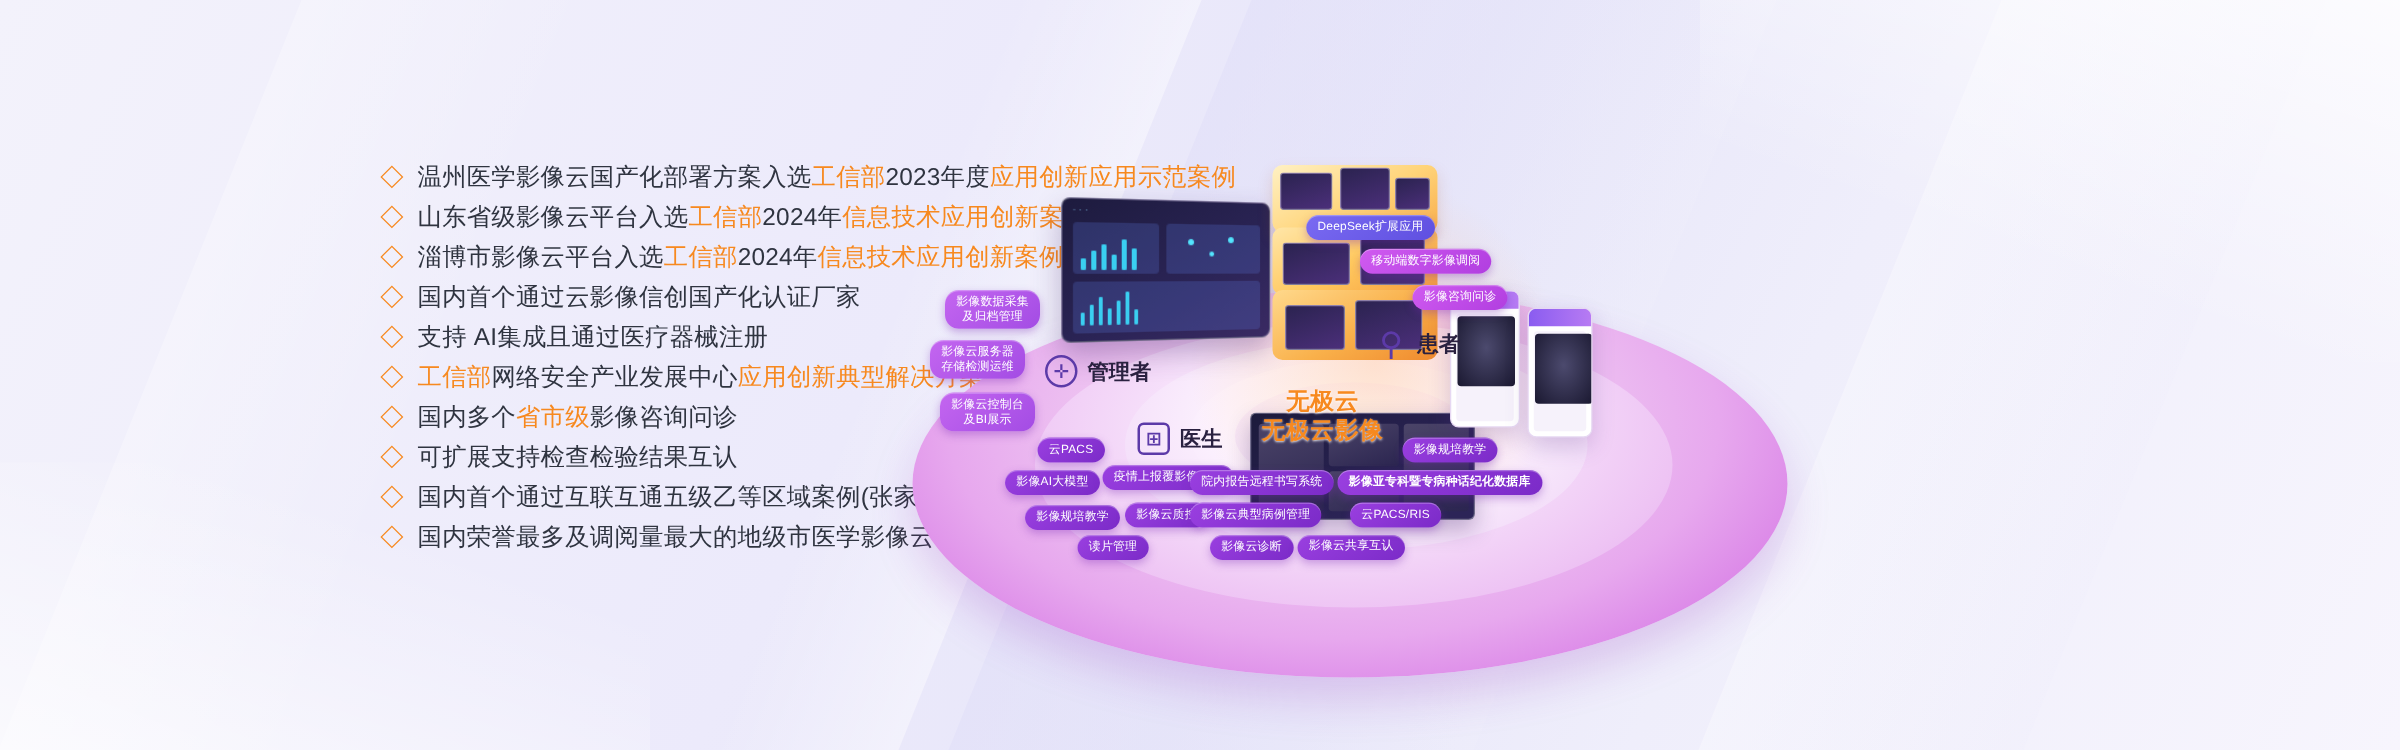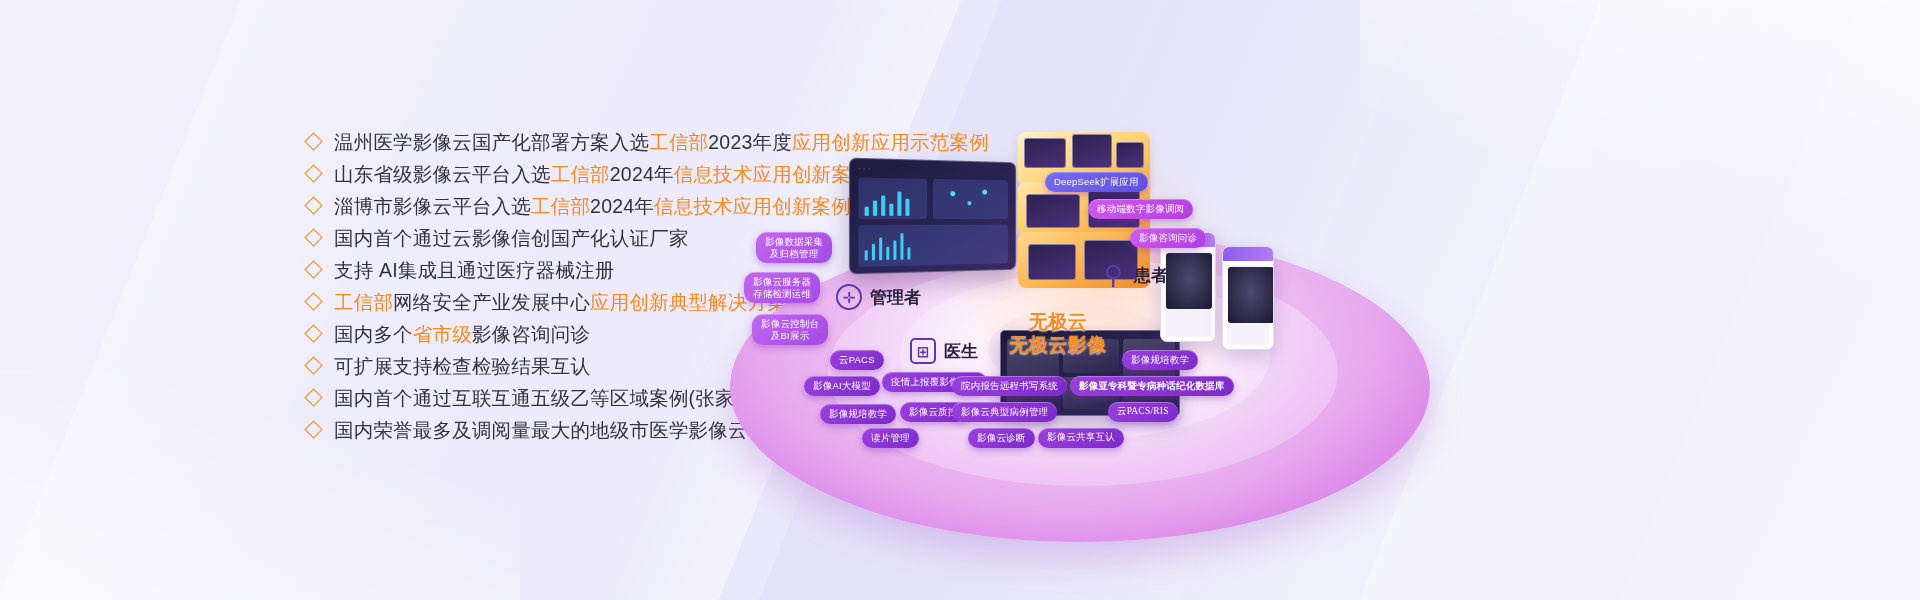--- a/index.html
+++ b/index.html
@@ -378,15 +378,15 @@
     <div class="pill deep" style="left:182px; top:252px;">疫情上报覆影像归档</div>
     <div class="pill deep" style="left:120px; top:284px;">影像规培教学</div>
     <div class="pill deep" style="left:200px; top:282px;">影像云质控</div>
     <div class="pill deep" style="left:162px; top:308px;">读片管理</div>
     <div class="pill deep" style="left:252px; top:256px;">院内报告远程书写系统</div>
     <div class="pill deep" style="left:252px; top:282px;">影像云典型病例管理</div>
     <div class="pill deep" style="left:268px; top:308px;">影像云诊断</div>
     <div class="pill deep" style="left:338px; top:308px;font-family:Liberation Serif, serif;">影像云共享互认</div>
     <div class="pill deep" style="left:422px; top:230px;">影像规培教学</div>
     <div class="pill deep" style="left:370px; top:256px;font-weight:bold;">影像亚专科暨专病种话纪化数据库</div>
-    <div class="pill deep" style="left:408px; top:282px;font-family:Liberation Serif, serif;">云PACS/RIS</div>
+    <div class="pill deep" style="left:380px; top:282px;">云PACS/RIS</div>
   </div>
 </div>
 
 </body></html>

